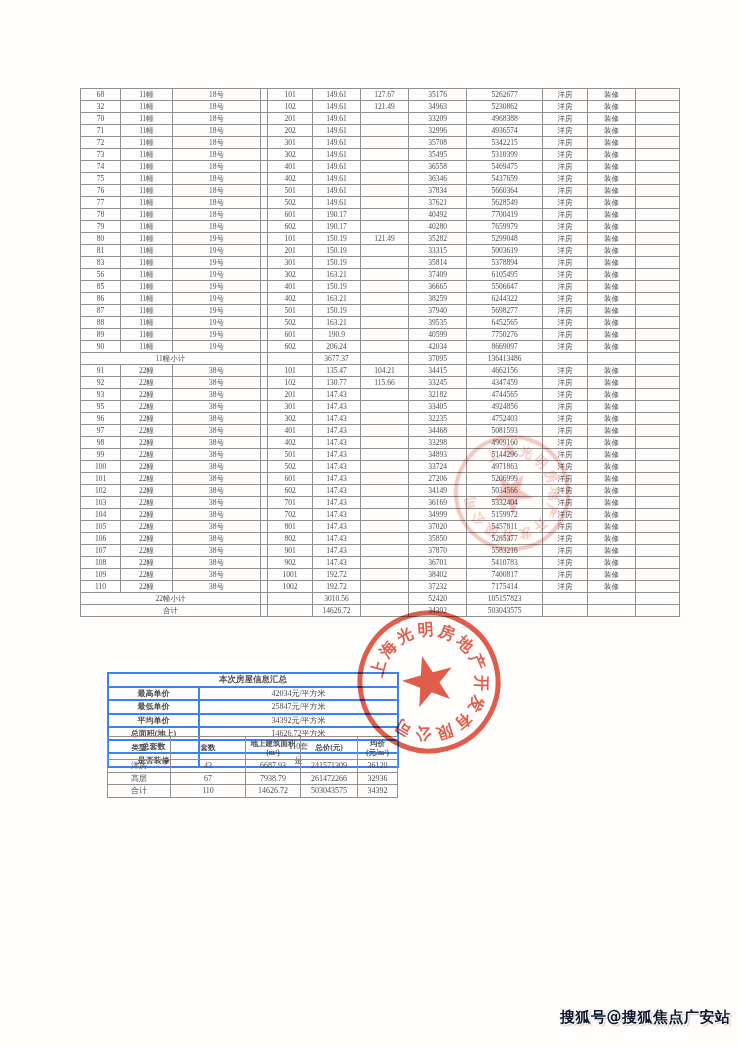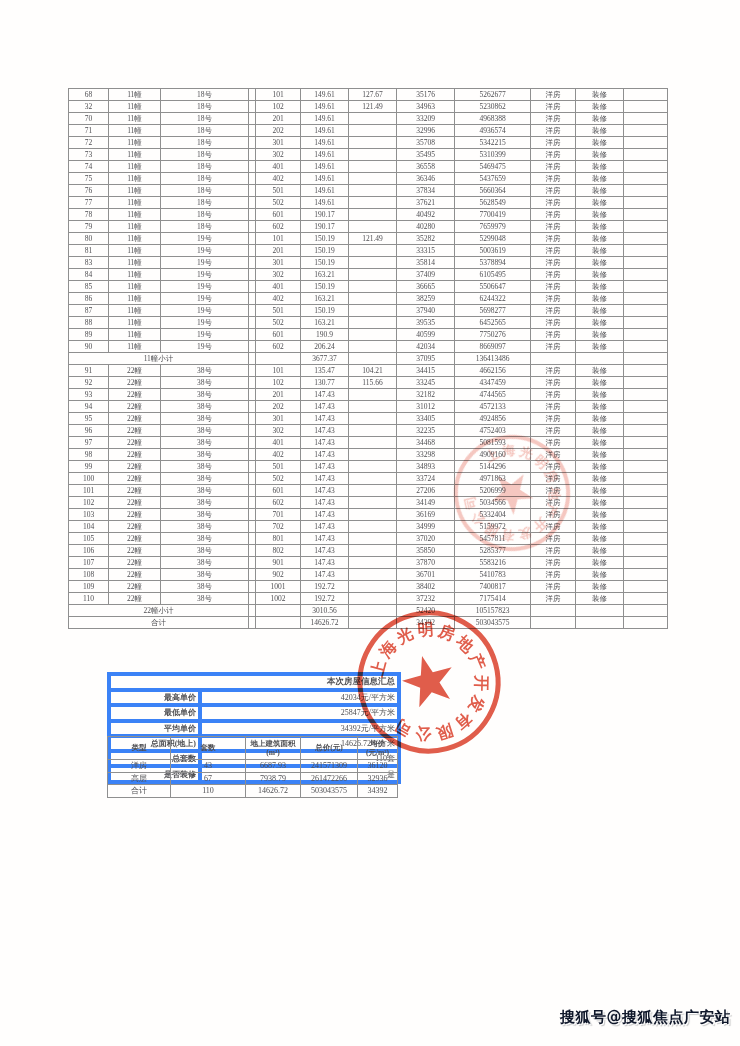--- a/index.html
+++ b/index.html
@@ -2,31 +2,31 @@
 <html><head>
 <meta charset="utf-8">
 <style>
   html,body{margin:0;padding:0;background:#ffffff;}
   .page{
     position:relative;width:740px;height:1046px;background:#fffefd;
     overflow:hidden;font-family:"Liberation Serif", serif;
   }
   table{border-collapse:collapse;table-layout:fixed;}
   
-  .unit-table{position:absolute;left:68px;top:88px;width:599px;}
+  .unit-table{position:absolute;left:80px;top:88px;width:599px;}
   .unit-table td{
     border:1px solid #8f8f8f;height:11px;padding:0;
     font-size:7.5px;line-height:1;color:#4e4e52;text-align:center;
     white-space:nowrap;overflow:hidden;
   }
   
   .summary-table{position:absolute;left:107px;top:672px;width:290px;}
   .summary-table td{
-    border:4px solid #3b82f6;height:11.3px;padding:0 2px;
-    font-size:8px;color:#4e4e52;text-align:right;white-space:nowrap;
+    border:2px solid #3b82f6;height:11.3px;padding:0 2px;
+    font-size:8px;color:#4e4e52;text-align:center;white-space:nowrap;
   }
   .summary-table td.lbl{font-weight:bold;}
   .summary-table .title-cell{font-weight:bold;font-size:8.5px;}
   
   .type-table{position:absolute;left:107px;top:736px;width:290px;}
   .type-table th{
     border:1px solid #8f8f8f;padding:0 1px;font-size:7.5px;line-height:1.25;
     color:#4e4e52;font-weight:bold;height:22px;
   }
   .type-table td{
@@ -273,21 +273,21 @@
           <td>301</td>
           <td>150.19</td>
           <td></td>
           <td>35814</td>
           <td>5378894</td>
           <td>洋房</td>
           <td>装修</td>
           <td></td>
         </tr>
         <tr>
-          <td>84</td>
+          <td>56</td>
           <td>11幢</td>
           <td>19号</td>
           <td></td>
           <td>302</td>
           <td>163.21</td>
           <td></td>
           <td>37409</td>
           <td>6105495</td>
           <td>洋房</td>
           <td>装修</td>
@@ -420,34 +420,20 @@
         <tr>
           <td>93</td>
           <td>22幢</td>
           <td>38号</td>
           <td></td>
           <td>201</td>
           <td>147.43</td>
           <td></td>
           <td>32182</td>
           <td>4744565</td>
-          <td>洋房</td>
-          <td>装修</td>
-          <td></td>
-        </tr>
-        <tr>
-          <td>94</td>
-          <td>22幢</td>
-          <td>38号</td>
-          <td></td>
-          <td>202</td>
-          <td>147.43</td>
-          <td></td>
-          <td>31012</td>
-          <td>4572133</td>
           <td>洋房</td>
           <td>装修</td>
           <td></td>
         </tr>
         <tr>
           <td>95</td>
           <td>22幢</td>
           <td>38号</td>
           <td></td>
           <td>301</td>

